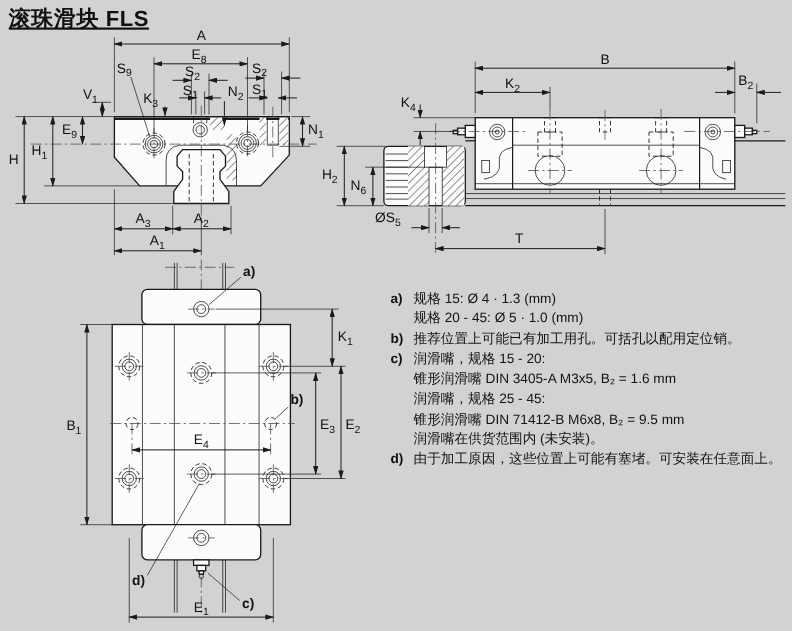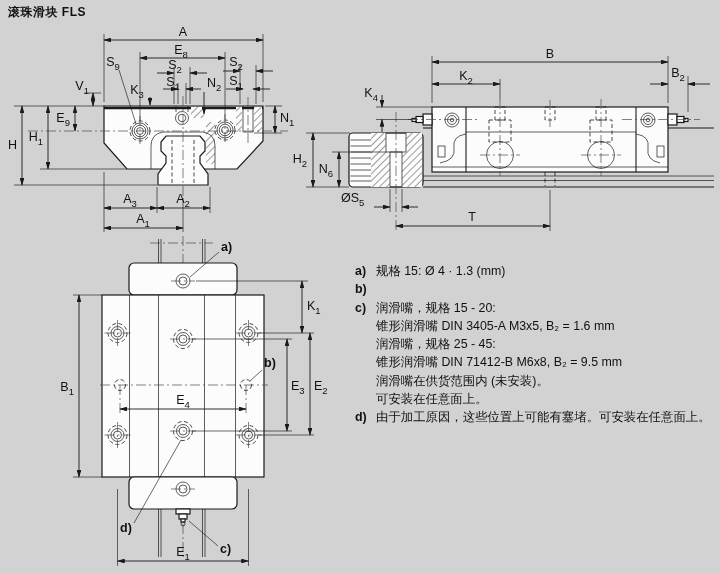--- a/index.html
+++ b/index.html
@@ -6,21 +6,21 @@
   body{
     width:720px;height:574px;
     background:#d2d2d2;
     position:relative;
     overflow:hidden;
     font-family:"Liberation Sans",sans-serif;
     color:#111;
   }
   .page-title{
     position:absolute;left:8px;top:4px;
-    font-size:12px;font-weight:bold;letter-spacing:.5px;
+    font-size:20px;font-weight:bold;letter-spacing:.5px;text-decoration:underline;
   }
   svg{position:absolute;left:0;top:0;}
   .white{fill:#fcfcfc;stroke:#1a1a1a;stroke-width:1.2;}
   .ln{stroke:#1a1a1a;stroke-width:1.1;fill:none;}
   .thin{stroke:#1a1a1a;stroke-width:0.7;fill:none;}
   .dim{stroke:#1a1a1a;stroke-width:0.9;fill:none;}
   .ext{stroke:#1a1a1a;stroke-width:0.65;fill:none;}
   .cl{stroke:#4a4a4a;stroke-width:0.7;fill:none;stroke-dasharray:10 3 2 3;}
   .dash{stroke:#1a1a1a;stroke-width:0.8;fill:none;stroke-dasharray:4 2.5;}
   .lbl{font-family:"Liberation Sans",sans-serif;font-size:12.5px;fill:#111;}
@@ -398,36 +398,37 @@
     <text class="lbl" x="183" y="404" text-anchor="middle"><tspan>E</tspan><tspan class="sb" dy="3.5">4</tspan></text>
     <text class="lbl" x="183" y="556" text-anchor="middle"><tspan>E</tspan><tspan class="sb" dy="3.5">1</tspan></text>
   </g>
 </svg>
 
 <div class="notes">
   <div class="note">
     <span class="nl">a)</span>
     <div class="nt">
       <div>规格 15: Ø 4 · 1.3 (mm)</div>
+      <div>规格 20 - 45: Ø 5 · 1.0 (mm)</div>
     </div>
   </div>
   <div class="note">
     <span class="nl">b)</span>
     <div class="nt">
+      <div>推荐位置上可能已有加工用孔。可括孔以配用定位销。</div>
     </div>
   </div>
   <div class="note">
     <span class="nl">c)</span>
     <div class="nt">
       <div>润滑嘴，规格 15 - 20:</div>
       <div>锥形润滑嘴 DIN 3405-A M3x5, B₂ = 1.6 mm</div>
       <div>润滑嘴，规格 25 - 45:</div>
       <div>锥形润滑嘴 DIN 71412-B M6x8, B₂ = 9.5 mm</div>
       <div>润滑嘴在供货范围内 (未安装)。</div>
-      <div>可安装在任意面上。</div>
     </div>
   </div>
   <div class="note">
     <span class="nl">d)</span>
     <div class="nt">
       <div>由于加工原因，这些位置上可能有塞堵。可安装在任意面上。</div>
     </div>
   </div>
 </div>
 

